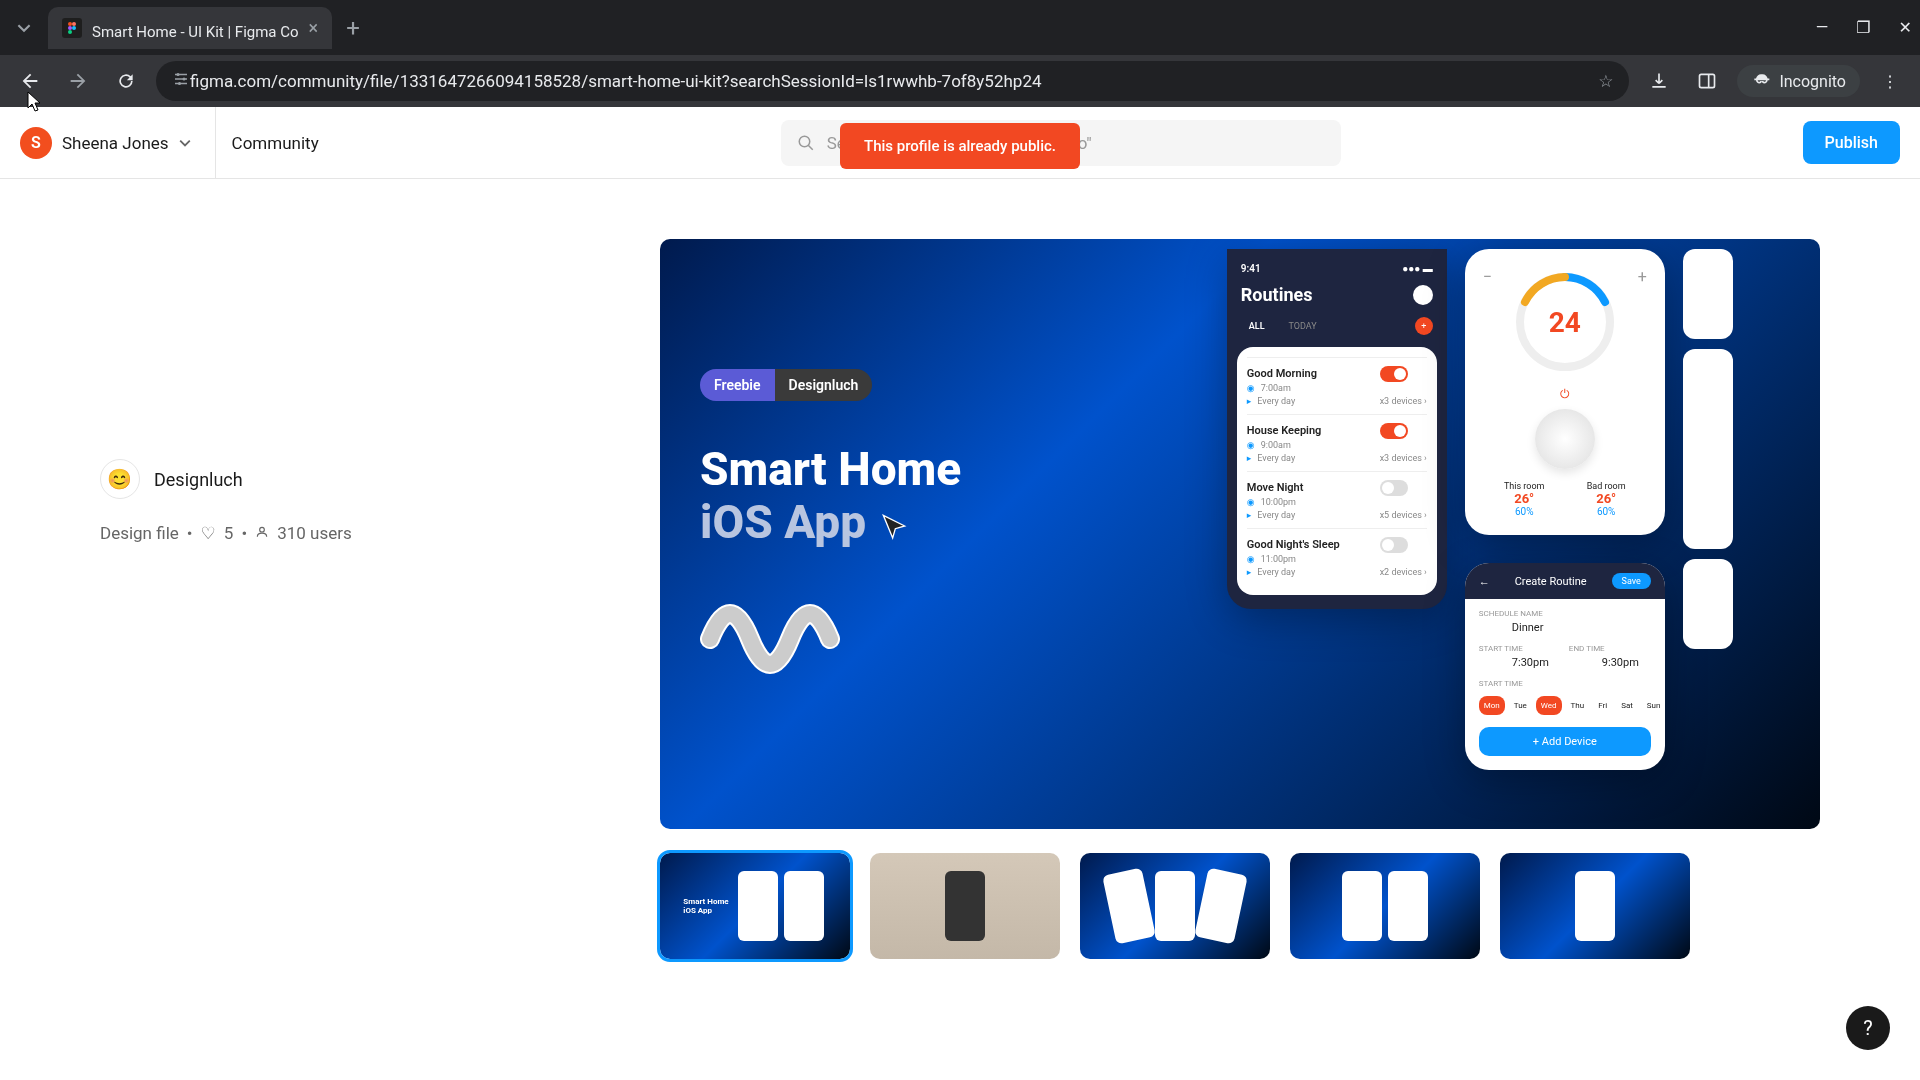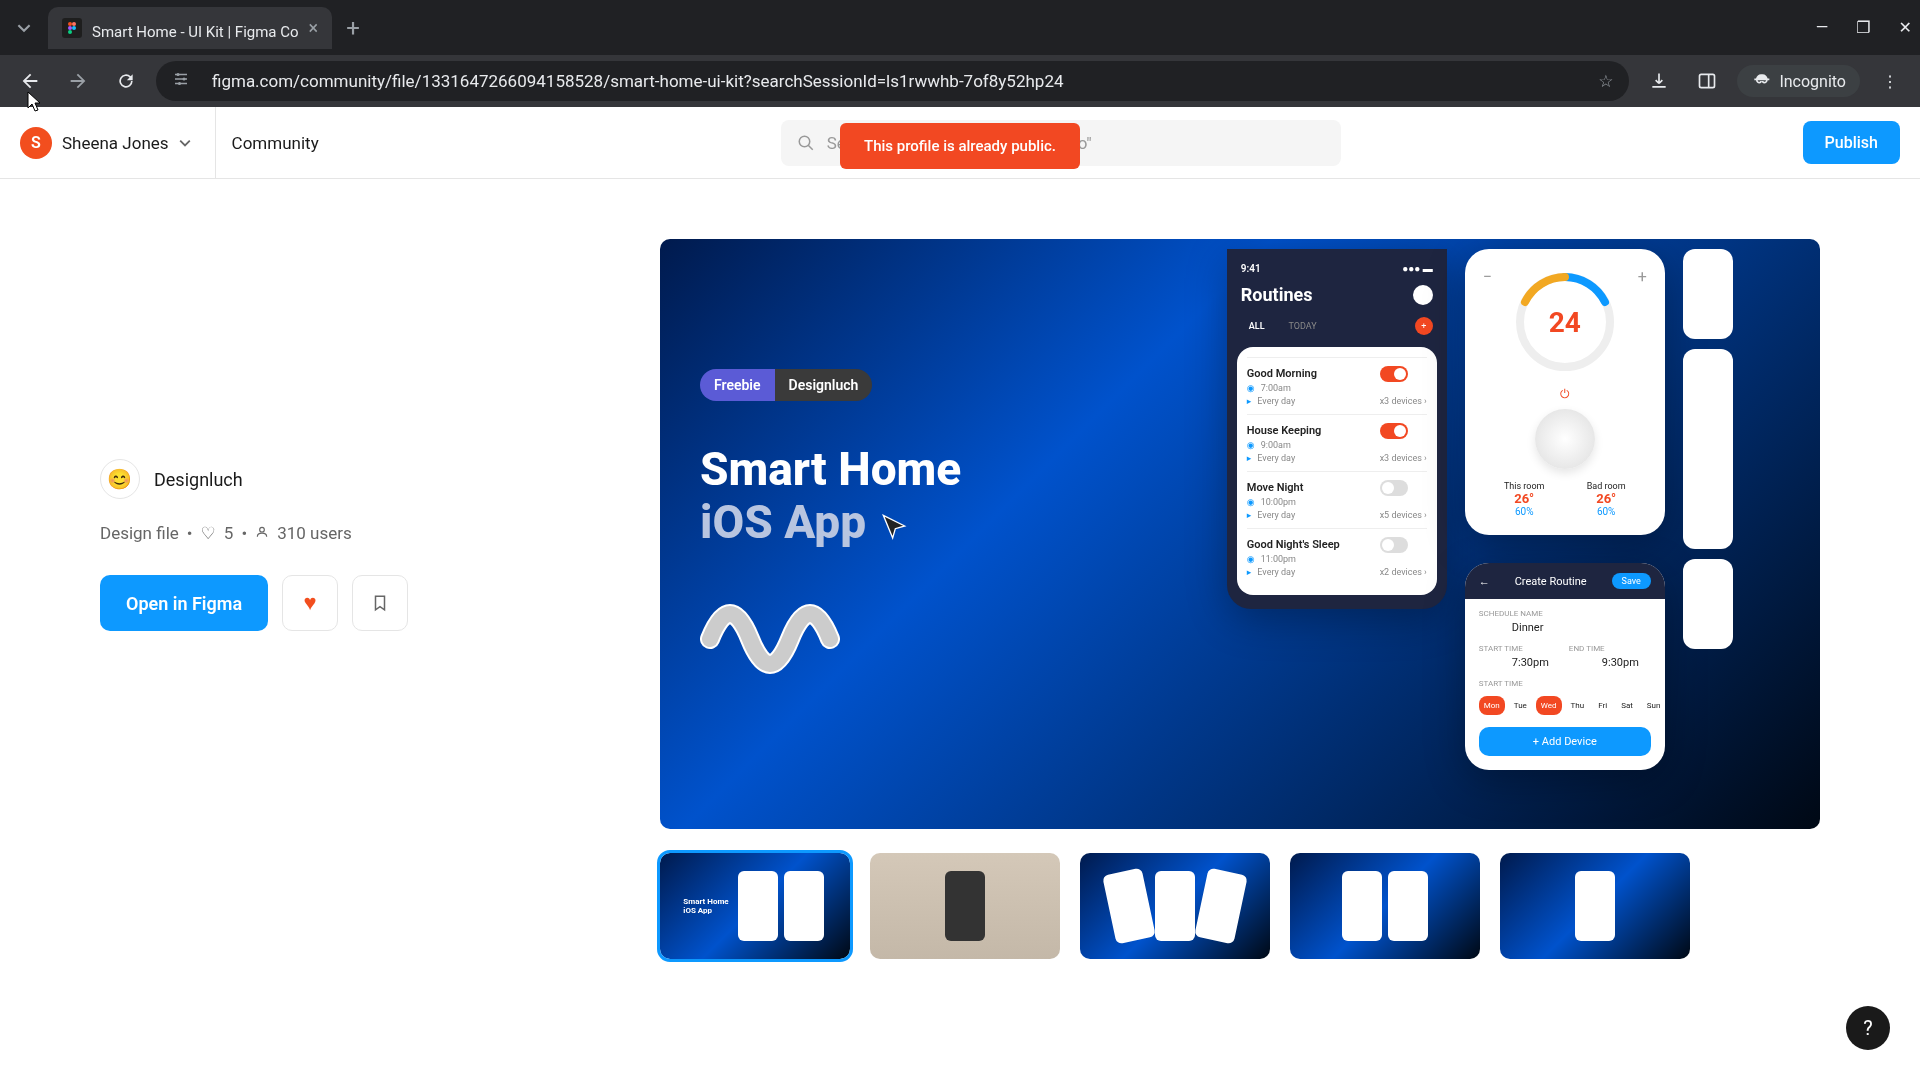--- a/index.html
+++ b/index.html
@@ -13,21 +13,21 @@
 .tab-favicon svg { width: 14px; height: 14px; }
 .tab-title { flex: 1; white-space: nowrap; overflow: hidden; text-overflow: ellipsis; margin-top: 8px; }
 .tab-close { color: #9aa0a6; margin-left: 10px; font-size: 18px; cursor: pointer; }
 .new-tab { color: #9aa0a6; font-size: 24px; margin-left: 14px; cursor: pointer; }
 .window-controls { margin-left: auto; display: flex; gap: 28px; color: #e8eaed; }
 .window-controls span { cursor: pointer; font-size: 16px; }
 
 .address-bar { background: #35363a; height: 52px; display: flex; align-items: center; padding: 0 12px; gap: 12px; }
 .nav-btn { width: 36px; height: 36px; display: flex; align-items: center; justify-content: center; color: #9aa0a6; cursor: pointer; border-radius: 50%; }
 .nav-btn.active { color: #e8eaed; }
-.url-box { flex: 1; background: #202124; border-radius: 24px; height: 40px; display: flex; align-items: center; padding: 0 16px; color: #e8eaed; font-size: 17px; gap: 22px; }
+.url-box { flex: 1; background: #202124; border-radius: 24px; height: 40px; display: flex; align-items: center; padding: 0 16px; color: #e8eaed; font-size: 17px; gap: 0; }
 .url-text { flex: 1; white-space: nowrap; overflow: hidden; }
 .addr-icon { color: #9aa0a6; cursor: pointer; }
 .incognito-badge { background: #3c4043; border-radius: 20px; padding: 6px 14px; display: flex; align-items: center; gap: 8px; color: #e8eaed; font-size: 16px; }
 
 
 .page { background: #fff; height: calc(1080px - 107px); overflow: auto; position: relative; }
 .header { height: 72px; border-bottom: 1px solid #e5e5e5; display: flex; align-items: center; padding: 0 20px; }
 .user-chip { display: flex; align-items: center; gap: 10px; cursor: pointer; padding-right: 24px; border-right: 1px solid #e5e5e5; height: 100%; }
 .avatar-s { width: 32px; height: 32px; background: #f24e1e; border-radius: 50%; color: #fff; display: flex; align-items: center; justify-content: center; font-weight: 600; font-size: 16px; }
 .user-name { font-size: 17px; color: #1a1a1a; }
@@ -222,29 +222,20 @@
         <span>5</span>
         <span>•</span>
         <span>
           <svg width="14" height="14" viewBox="0 0 24 24">
               <circle cx="12" cy="8" r="4" stroke="#666" stroke-width="2" fill="none"></circle>
               <path d="M4 20c0-4 4-6 8-6s8 2 8 6" stroke="#666" stroke-width="2" fill="none"></path>
             </svg>
         </span>
         <span>310 users</span>
       </div>
-      <div class="actions">
-        <button class="open-btn">Open in Figma</button>
-        <button class="icon-btn liked">♥</button>
-        <button class="icon-btn">
-          <svg width="18" height="22" viewBox="0 0 24 24">
-              <path d="M6 3h12v18l-6-4-6 4z" stroke="#666" stroke-width="2" fill="none"></path>
-            </svg>
-        </button>
-      </div>
     </div>
 
     <div class="right-col">
       <div class="hero">
         <div class="hero-left">
           <div class="badge-row">
             <span class="badge-free">Freebie</span>
             <span class="badge-author">Designluch</span>
           </div>
           <div class="hero-title">

